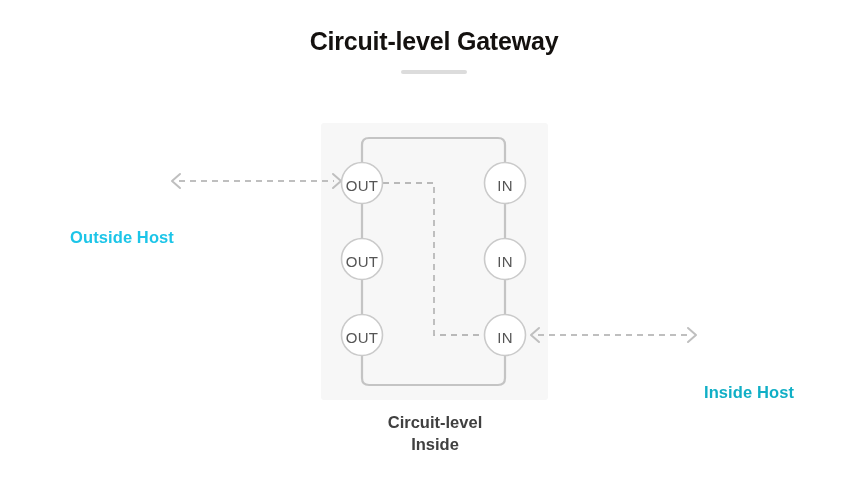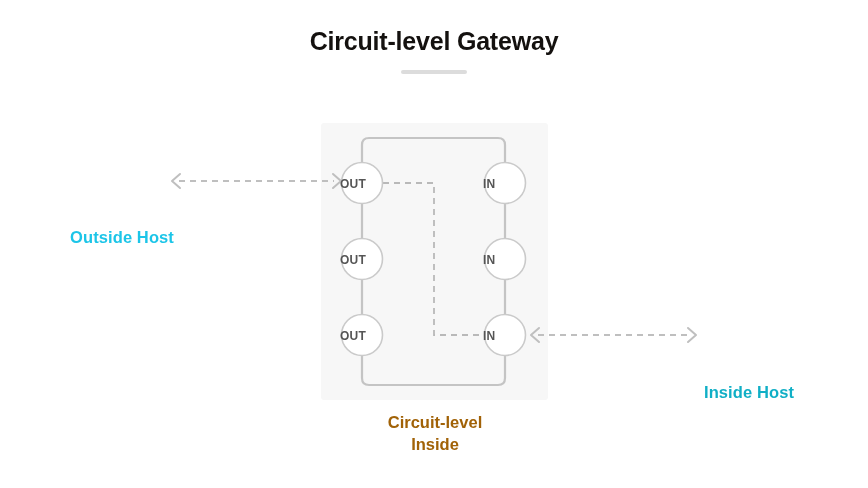--- a/index.html
+++ b/index.html
@@ -60,27 +60,26 @@
     top: 0;
     width: 868px;
     height: 488px;
     pointer-events: none;
   }
 
   
   .node-label {
     position: absolute;
     width: 44px;
-    text-align: left;
-    font-size: 12px;
+    text-align: center;
+    font-size: 15px;
     color: #555555;
     letter-spacing: 0.2px;
     line-height: 1;
     transform: translate(-22px, -5px);
-    font-weight: bold;
   }
   .host-label {
     position: absolute;
     width: 240px;
     text-align: center;
     font-size: 16.5px;
     font-weight: bold;
     letter-spacing: 0.1px;
   }
   #outside-host-label {
@@ -94,21 +93,21 @@
 
   
   .gateway-caption {
     position: absolute;
     left: 325px;
     top: 411px;
     width: 220px;
     text-align: center;
     font-size: 16.5px;
     font-weight: bold;
-    color: #a16207;
+    color: #404040;
     line-height: 1.35;
   }
 </style>
 </head>
 <body>
 
 <div id="canvas">
 
   <div class="page-title">Circuit-level Gateway</div>
   <div class="title-rule"></div>

